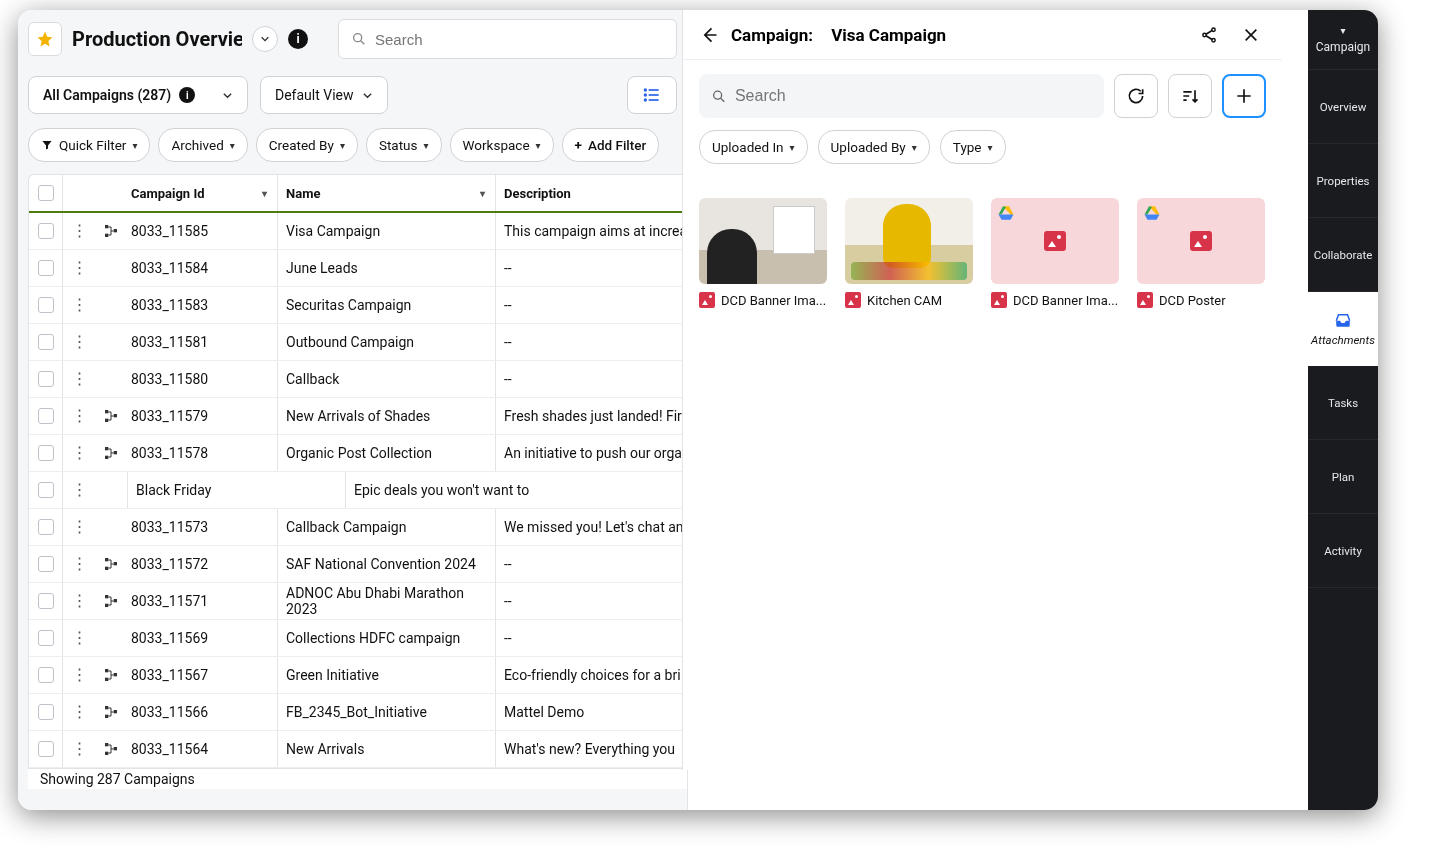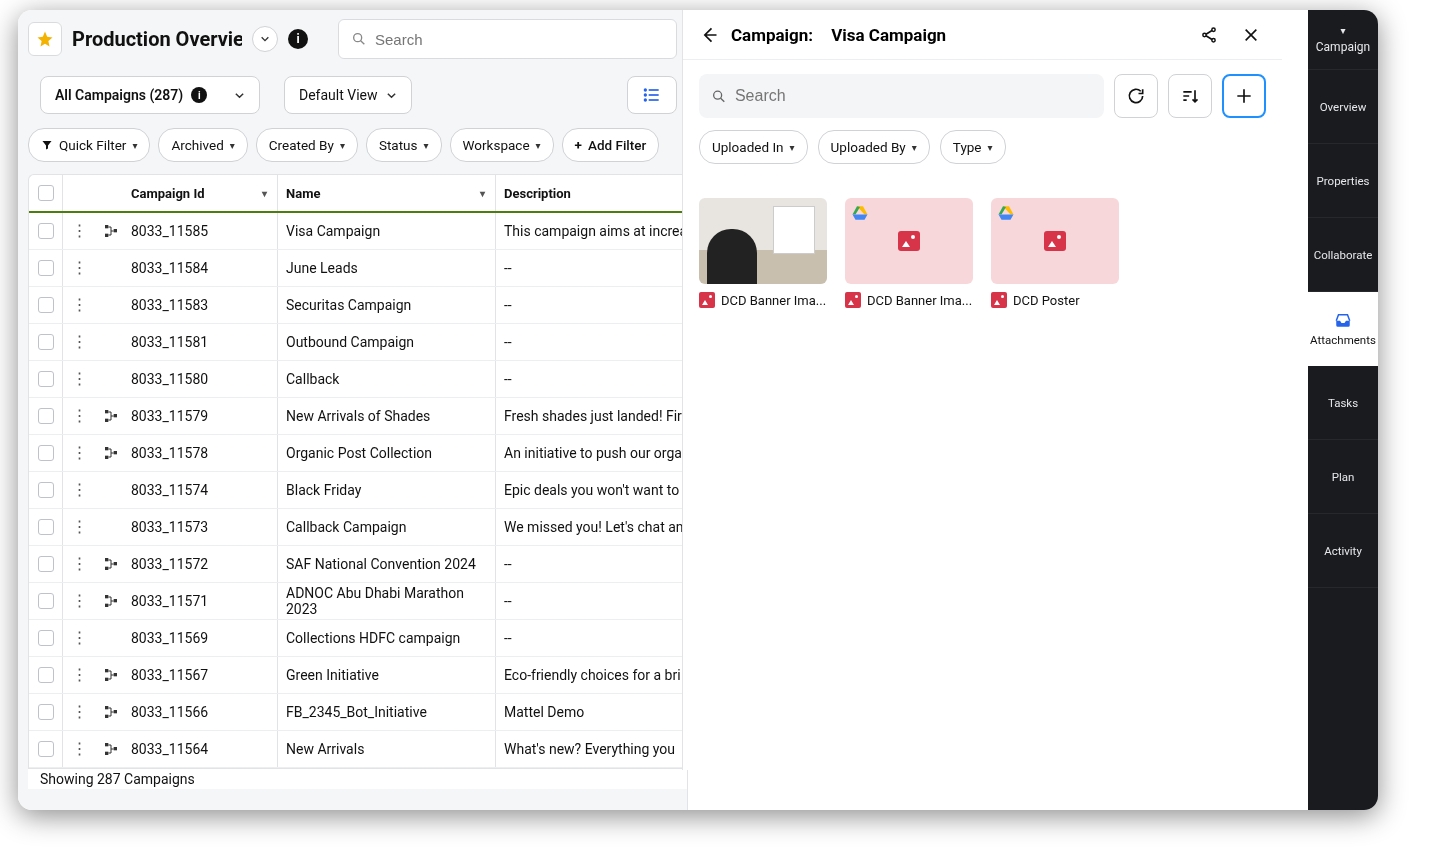--- a/index.html
+++ b/index.html
@@ -65,21 +65,21 @@
 }
 .search-wrap svg { flex-shrink: 0; margin-right: 8px; }
 .search-wrap input { border: none; outline: none; font-size: 15px; width: 100%; color: #333; background: transparent; }
 
 .sub-toolbar {
   height: 54px; display: flex; align-items: center; padding: 0 10px; gap: 12px;
 }
 .pill {
   background: #fff; border: 1px solid #d0d2d6; border-radius: 8px;
   height: 38px; padding: 0 14px; display: flex; align-items: center; gap: 8px;
-  font-size: 14px; color: #111; margin-left: 12px;
+  font-size: 14px; color: #111;
 }
 .pill .chev { font-size: 11px; color: #333; }
 .view-toggle {
   margin-left: auto;
   background: #fff; border: 1px solid #d0d2d6; border-radius: 8px;
   height: 38px; width: 50px;
   display: flex; align-items: center; justify-content: center;
 }
 .list-glyph {
   display: inline-flex; align-items: center; justify-content: center;
@@ -219,21 +219,21 @@
 .side-tabs {
   position:absolute; right: 0; top: 0; width: 70px; height: 800px;
   background:#1a1b1f;
   display:flex; flex-direction:column;
 }
 .side-tab {
   height:74px; display:flex; flex-direction:column; align-items:center; justify-content:center;
   color:#e5e7eb; font-size:11.5px; gap:4px;
   border-bottom:1px solid rgba(255,255,255,0.06);
 }
-.side-tab.active { background:#fff; color:#111; }
+.side-tab.active { background:#fff; color:#111;font-style:italic; }
 .side-tab .tico { font-size:16px; }
 .side-tab.header { height:60px; font-size:12px; }
 .side-tab.header .chev { font-size:10px; }
 
 svg { display:block; }
 </style>
 </head>
 <body>
 
 <div class="outer-frame">
@@ -449,21 +449,20 @@
             <div class="cell-desc">An initiative to push our orga</div>
           </div>
           <div class="trow">
             <div class="cell-check">
               <div class="cbox"></div>
             </div>
             <div class="cell-menu">
               <span class="dots">⋮</span>
             </div>
             <div class="cell-ico hier-ico"></div>
-            <div class="cell-id">8033_11574</div>
             <div class="cell-name">Black Friday</div>
             <div class="cell-desc">Epic deals you won't want to</div>
           </div>
           <div class="trow">
             <div class="cell-check">
               <div class="cbox"></div>
             </div>
             <div class="cell-menu">
               <span class="dots">⋮</span>
             </div>
@@ -662,48 +661,58 @@
           <div class="thumb-img photo1">
             <div class="board"></div>
             <div class="person1"></div>
           </div>
           <div class="thumb-label">
             <span class="file-ico"></span>
             <span>DCD Banner Ima...</span>
           </div>
         </div>
         <div class="thumb">
-          <div class="thumb-img ">
-            <div class="drive-badge">
-              <svg width="18" height="18" viewBox="0 0 24 24">
-                <polygon points="8,3 16,3 22,14 18,14" fill="#fbbc04"></polygon>
-                <polygon points="8,3 2,14 6,14 12,4" fill="#34a853"></polygon>
-                <polygon points="2,14 6,21 18,21 22,14" fill="#4285f4"></polygon>
-              </svg>
-            </div>
-            <div class="img-ph"></div>
+          <div class="thumb-img photo2">
+            <div class="person2"></div>
+            <div class="veg"></div>
           </div>
           <div class="thumb-label">
             <span class="file-ico"></span>
-            <span>DCD Banner Ima...</span>
+            <span>Kitchen CAM</span>
           </div>
         </div>
         <div class="thumb">
           <div class="thumb-img ">
             <div class="drive-badge">
               <svg width="18" height="18" viewBox="0 0 24 24">
                 <polygon points="8,3 16,3 22,14 18,14" fill="#fbbc04"></polygon>
                 <polygon points="8,3 2,14 6,14 12,4" fill="#34a853"></polygon>
                 <polygon points="2,14 6,21 18,21 22,14" fill="#4285f4"></polygon>
               </svg>
             </div>
             <div class="img-ph"></div>
           </div>
           <div class="thumb-label">
             <span class="file-ico"></span>
+            <span>DCD Banner Ima...</span>
+          </div>
+        </div>
+        <div class="thumb">
+          <div class="thumb-img ">
+            <div class="drive-badge">
+              <svg width="18" height="18" viewBox="0 0 24 24">
+                <polygon points="8,3 16,3 22,14 18,14" fill="#fbbc04"></polygon>
+                <polygon points="8,3 2,14 6,14 12,4" fill="#34a853"></polygon>
+                <polygon points="2,14 6,21 18,21 22,14" fill="#4285f4"></polygon>
+              </svg>
+            </div>
+            <div class="img-ph"></div>
+          </div>
+          <div class="thumb-label">
+            <span class="file-ico"></span>
             <span>DCD Poster</span>
           </div>
         </div>
       </div>
   </div>
 
   <div class="side-tabs">
     <div class="side-tab header">
       <span class="chev">▾</span>
       <span>Campaign</span>

